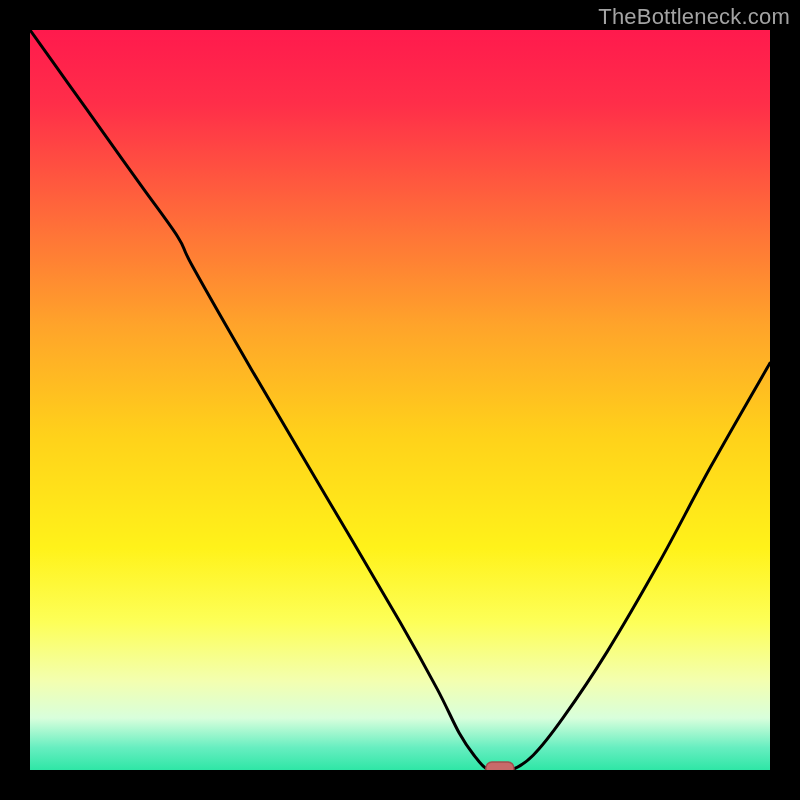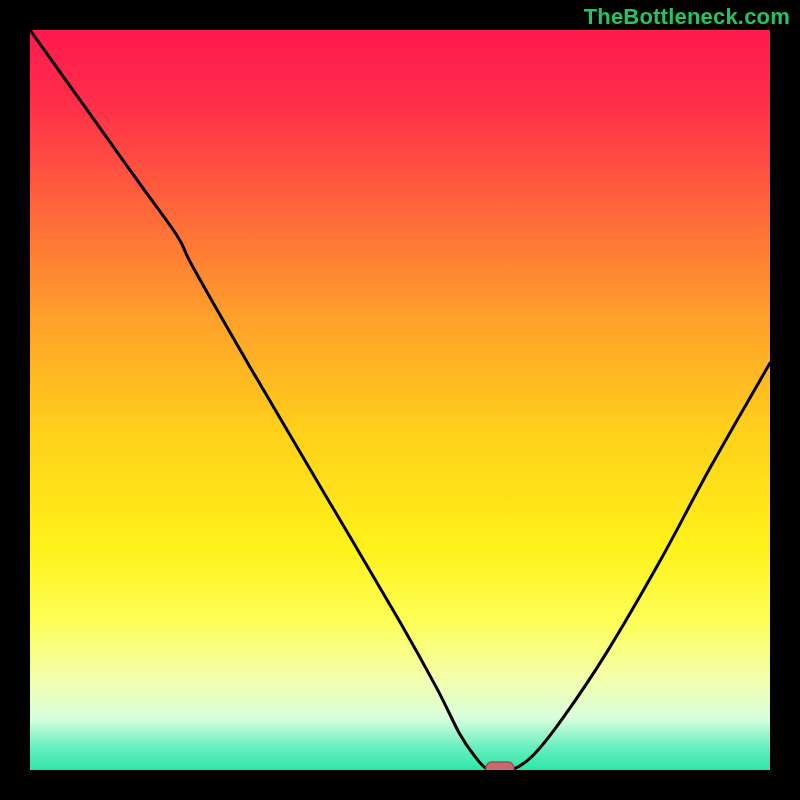--- a/index.html
+++ b/index.html
@@ -14,23 +14,23 @@
   .frame {
     position: relative;
     width: 800px;
     height: 800px;
     background: #000;
   }
   .watermark {
     position: absolute;
     top: 4px;
     right: 10px;
-    color: #22c55e;
+    color: #a3a3a3;
     font-size: 22px;
-    font-weight: 700;
+    font-weight: 400;
     letter-spacing: 0.2px;
     z-index: 10;
   }
   .plot-area {
     position: absolute;
     left: 30px;
     top: 30px;
     width: 740px;
     height: 740px;
   }

